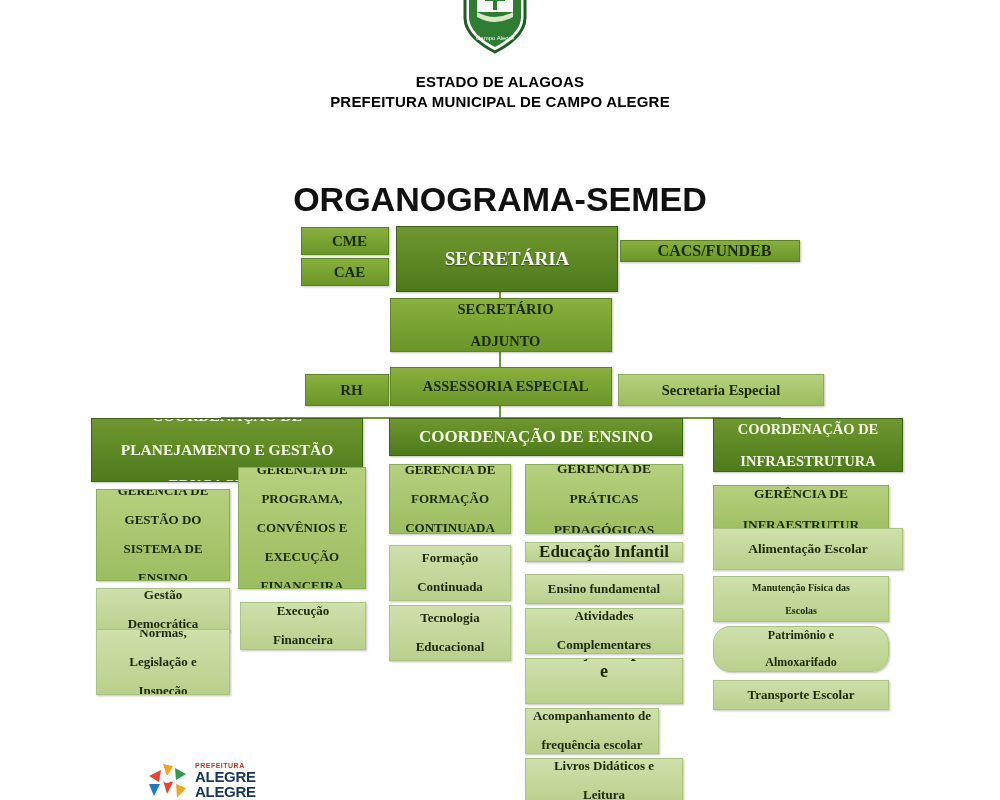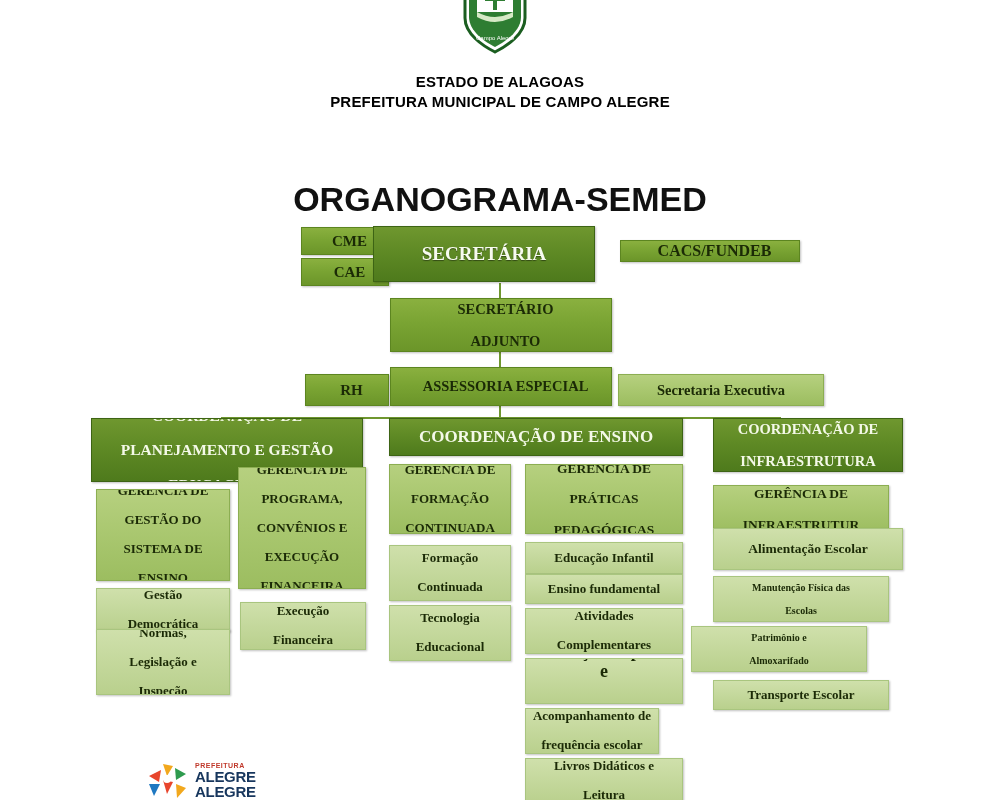--- a/index.html
+++ b/index.html
@@ -138,21 +138,21 @@
 <div class="line" style="left:779px; top:417px; width:2px; height:8px;"></div>
 
 <div class="box tone-mid" style="left:301px; top:227px; width:88px; height:28px; font-size:15px;">
   <span>CME</span>
 </div>
 
 <div class="box tone-mid" style="left:301px; top:258px; width:88px; height:28px; font-size:15px;">
   <span>CAE</span>
 </div>
 
-<div class="box tone-dark" style="left:373px; top:226px; width:222px; height:56px; font-size:19px; color:#f7fbef; text-shadow:0 1px 1px rgba(0,0,0,.45);">
+<div class="box tone-dark" style="left:396px; top:226px; width:222px; height:66px; font-size:19px; color:#f7fbef; text-shadow:0 1px 1px rgba(0,0,0,.45);">
   <span>SECRETÁRIA</span>
 </div>
 
 <div class="box tone-mid" style="left:620px; top:240px; width:180px; height:22px; font-size:16px;">
   <span>CACS/FUNDEB</span>
 </div>
 
 <div class="box tone-mid" style="left:390px; top:298px; width:222px; height:54px; font-size:14.5px;">
   <span>
     <span>SECRETÁRIO</span><br>
@@ -162,21 +162,21 @@
 
 <div class="box tone-mid" style="left:305px; top:374px; width:84px; height:32px; font-size:15px;">
   <span>RH</span>
 </div>
 
 <div class="box tone-mid" style="left:390px; top:367px; width:222px; height:39px; font-size:14.5px;">
   <span>ASSESSORIA ESPECIAL</span>
 </div>
 
 <div class="box tone-light" style="left:618px; top:374px; width:206px; height:32px; font-size:14.5px;">
-  <span>Secretaria Executiva</span>
+  <span>Secretaria Especial</span>
 </div>
 
 <div class="box tone-dark" style="left:91px; top:418px; width:272px; height:64px; font-size:15.5px; color:#f4f9e8;">
   <span>
     
     <span>COORDENAÇÃO DE</span><br>
     <span>PLANEJAMENTO E GESTÃO</span><br>
     <span>EDUCACIONAL</span>
   </span>
 </div>
@@ -263,21 +263,21 @@
   </span>
 </div>
 
 <div class="box tone-pale" style="left:389px; top:605px; width:122px; height:56px; font-size:13px;">
   <span>
     <span>Tecnologia</span><br>
     <span>Educacional</span>
   </span>
 </div>
 
-<div class="box tone-pale" style="left:525px; top:542px; width:158px; height:32px; font-size:13px;">
+<div class="box tone-pale" style="left:525px; top:542px; width:158px; height:20px; font-size:17px;">
   <span>Educação Infantil</span>
 </div>
 
 <div class="box tone-pale" style="left:525px; top:574px; width:158px; height:30px; font-size:13px;">
   <span>Ensino fundamental</span>
 </div>
 
 <div class="box tone-pale" style="left:525px; top:608px; width:158px; height:46px; font-size:13px;">
   <span>
     <span>Atividades</span><br>
@@ -310,21 +310,21 @@
   <span>Alimentação Escolar</span>
 </div>
 
 <div class="box tone-pale" style="left:713px; top:576px; width:176px; height:46px; font-size:10px;">
   <span>
     <span>Manutenção Física das</span><br>
     <span>Escolas</span>
   </span>
 </div>
 
-<div class="box tone-pale" style="left:691px; top:626px; width:176px; height:46px; font-size:10px;">
+<div class="box tone-pale" style="left:713px; top:626px; width:176px; height:46px; font-size:12px;border-radius:17px;">
   <span>
     <span>Patrimônio e</span><br>
     <span>Almoxarifado</span>
   </span>
 </div>
 
 <div class="box tone-pale" style="left:713px; top:680px; width:176px; height:30px; font-size:13px;">
   <span>Transporte Escolar</span>
 </div>
 

